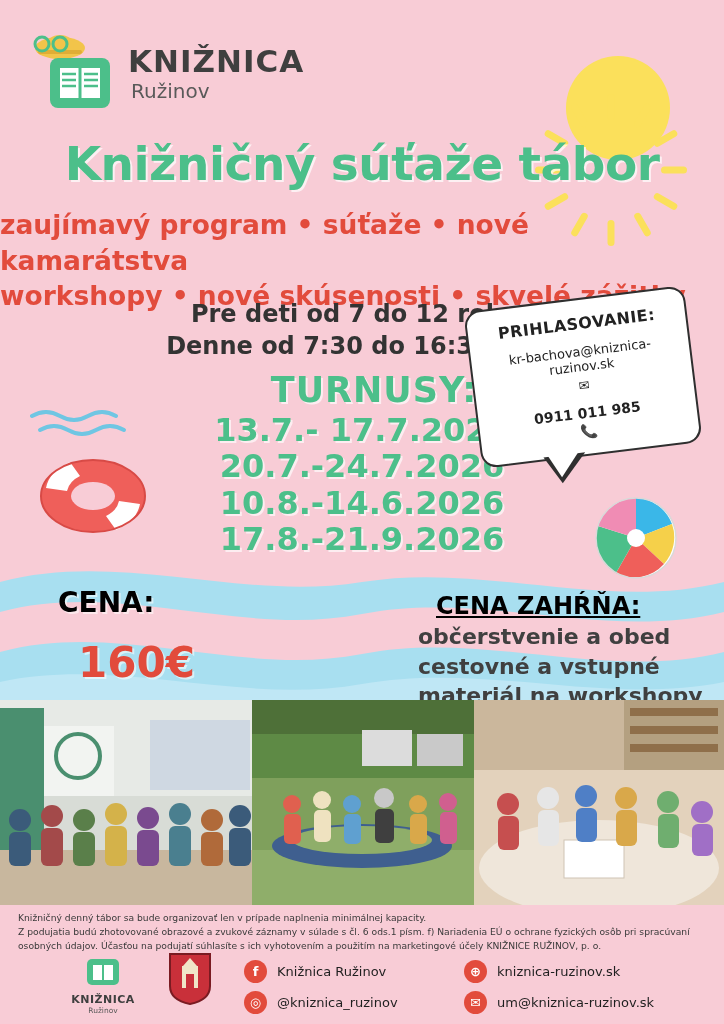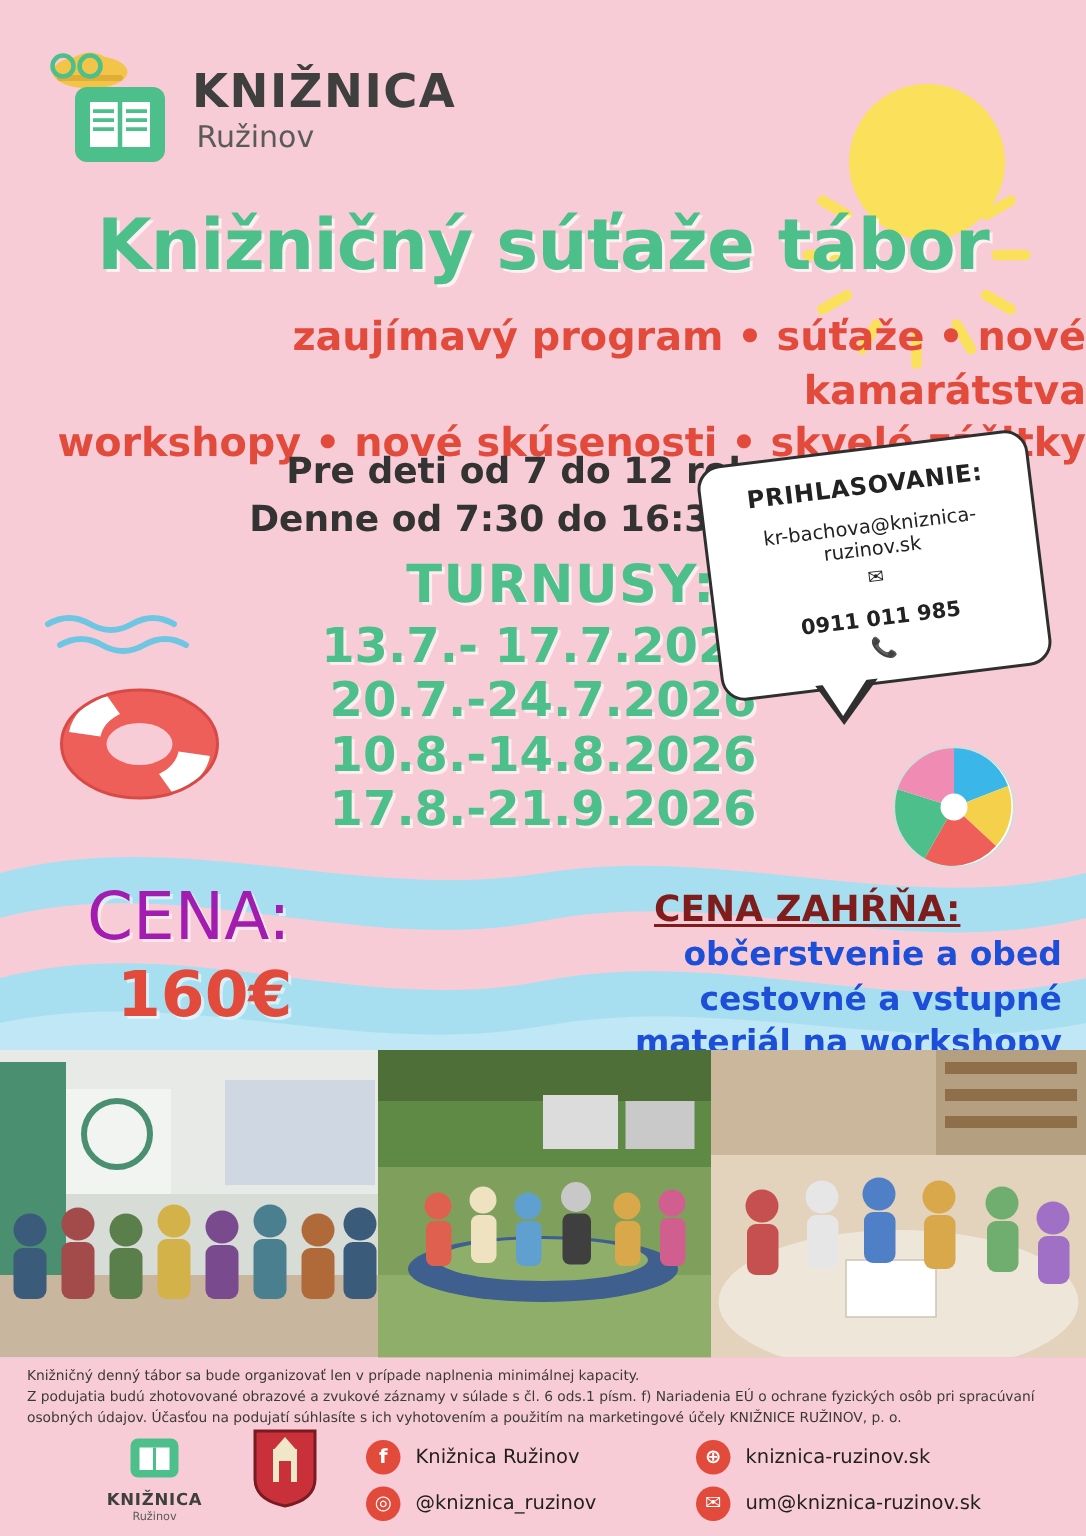--- a/index.html
+++ b/index.html
@@ -40,21 +40,21 @@
 
   
   .headline {
     position: absolute; top: 136px; left: 0; width: 100%;
     text-align: center;
     font-size: 47px; font-weight: bold; color: #4cbf8a;
     letter-spacing: -0.5px;
     text-shadow: 2px 2px 0 rgba(255,255,255,0.7);
   }
   .subline {
-    position: absolute; top: 207px; left: 0; width: 100%; text-align: right;
+    position: absolute; top: 207px; left: 0; width: 100%; text-align: left;
     color: #e24b3c; font-weight: bold; font-size: 26.5px; line-height: 1.34;
   }
   .ages {
     position: absolute; top: 298px; left: 0; width: 100%; text-align: center;
     color: #333; font-weight: bold; font-size: 24px; line-height: 1.35;
   }
 
   
   .turnusy-title {
     position: absolute; top: 370px; left: 0; width: 100%; text-align: center;
@@ -88,36 +88,36 @@
   .bub-t1 { font-weight: bold; font-size: 16px; color: #222; letter-spacing: 0.5px; }
   .bub-t2 { font-size: 13px; color: #222; margin-top: 11px; }
   .bub-t3 { font-size: 14px; color: #222; margin-top: 12px; font-weight: bold; }
 
   
   .wave-band { position: absolute; left: 0; top: 556px; width: 724px; height: 146px; }
 
   
   .price-label {
     position: absolute; left: 58px; top: 586px;
-    color: #a21caf; font-weight: normal; font-size: 44px;
+    color: #000000; font-weight: bold; font-size: 28px;
     text-shadow: 2px 2px 0 rgba(255,255,255,0.55);
   }
   .price-value {
     position: absolute; left: 78px; top: 638px;
     color: #e24b3c; font-weight: bold; font-size: 42px;
     text-shadow: 2px 2px 0 rgba(255,255,255,0.55);
   }
   .incl-title {
     position: absolute; left: 436px; top: 592px;
-    color: #7f1d1d; font-weight: bold; font-size: 24px;
+    color: #000000; font-weight: bold; font-size: 24px;
     text-decoration: underline;
   }
   .incl-list {
     position: absolute; left: 418px; top: 622px; width: 290px;
-    color: #1d4ed8; font-weight: bold; font-size: 22px; line-height: 1.35; text-align: right;
+    color: #404040; font-weight: bold; font-size: 22px; line-height: 1.35; text-align: left;
   }
 
   
   .photos { position: absolute; left: 0; top: 700px; width: 724px; height: 205px; display: flex; }
   .photo { position: relative; height: 205px; overflow: hidden; }
   .p1 { width: 252px; background: #cfd5cf; }
   .p2 { width: 222px; background: #6f8f54; }
   .p3 { width: 250px; background: #d9c3ab; }
 
   
@@ -198,21 +198,21 @@
 
   <div class="ages">
     <div>Pre deti od 7 do 12 rokov</div>
     <div>Denne od 7:30 do 16:30 hod.</div>
   </div>
 
   <div class="turnusy-title">TURNUSY:</div>
   <div class="turnusy-list">
     <div>13.7.- 17.7.2026</div>
     <div>20.7.-24.7.2026</div>
-    <div>10.8.-14.8.2026</div>
+    <div>10.8.-14.6.2026</div>
     <div>17.8.-21.9.2026</div>
   </div>
 
   <div class="bubble">
     <div class="bubble-inner">
       <div class="bub-t1">PRIHLASOVANIE:</div>
       <div class="bub-t2">
         <span>kr-bachova@kniznica-ruzinov.sk</span>
         <div style="margin-top:4px">✉</div>
       </div>

